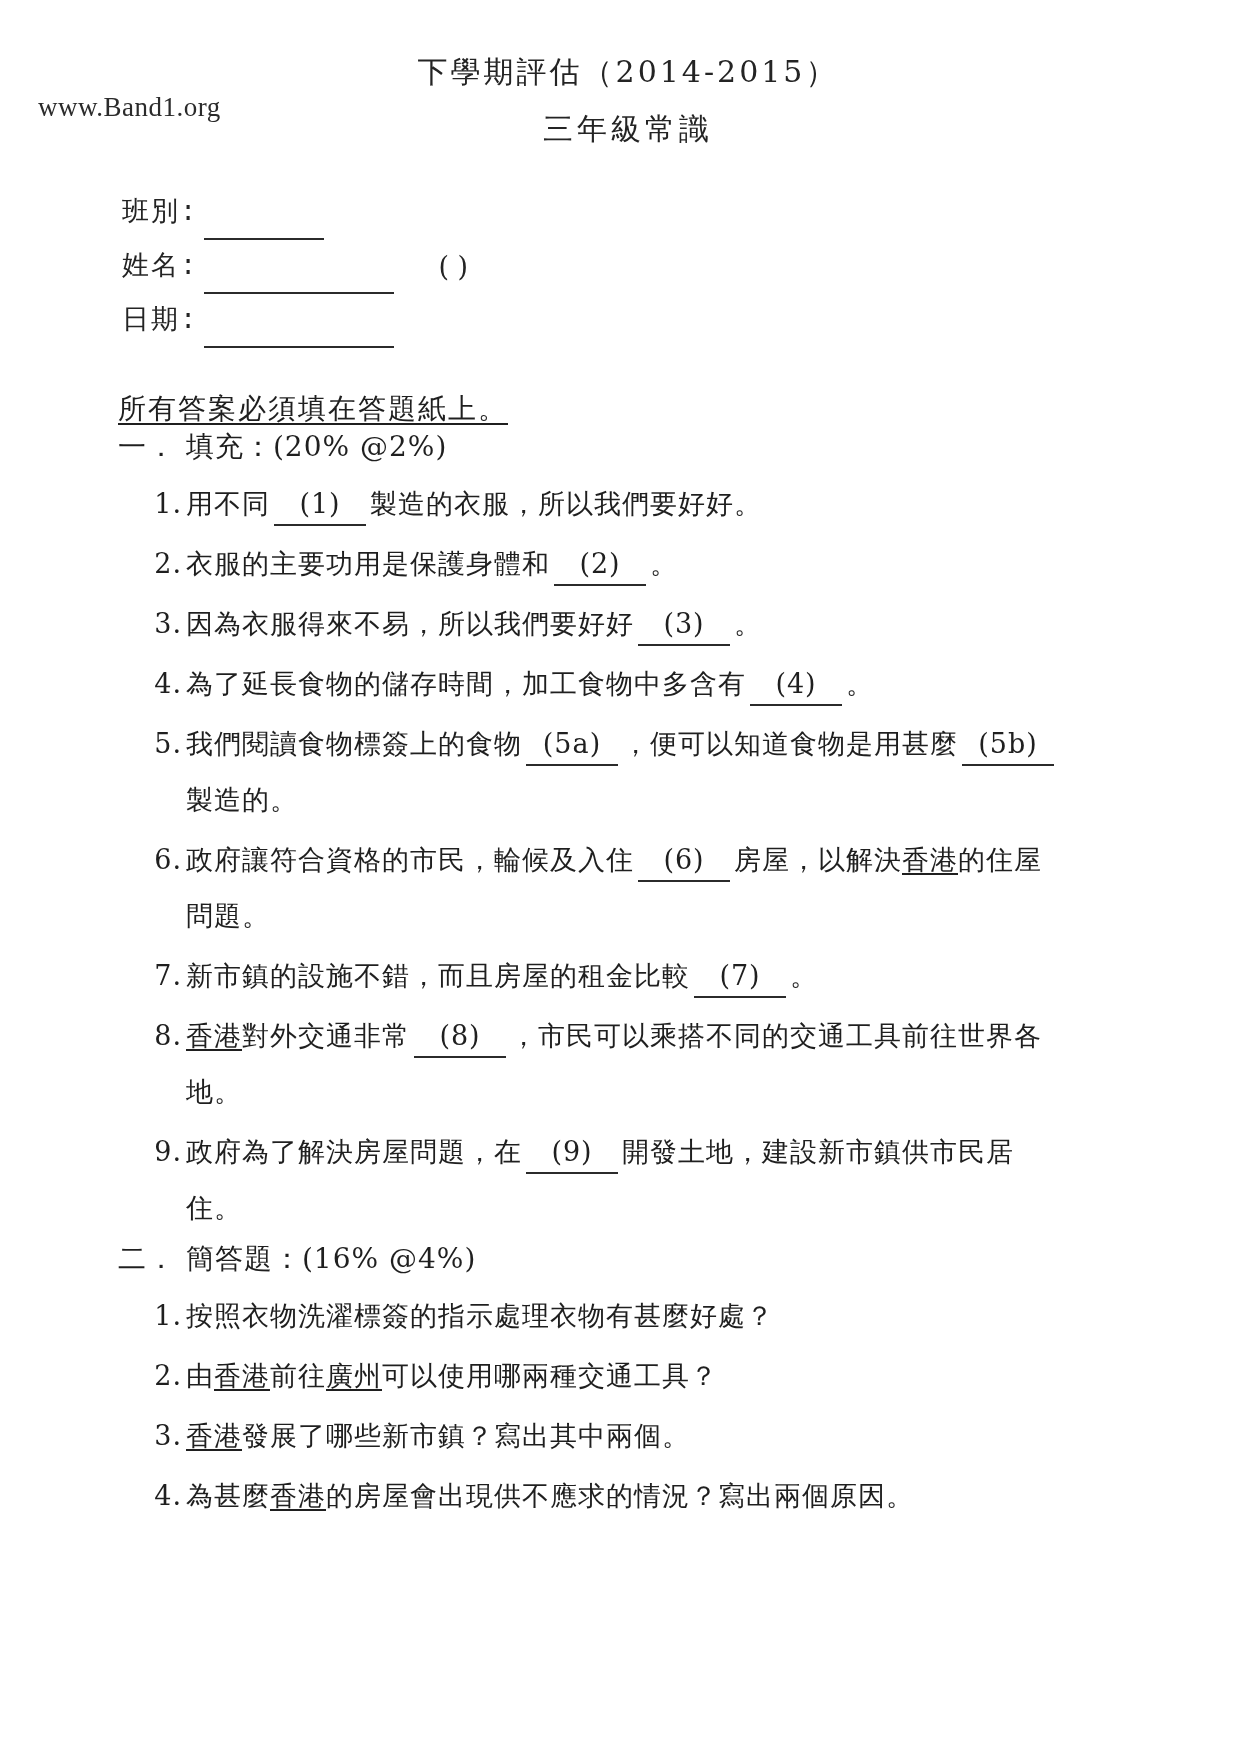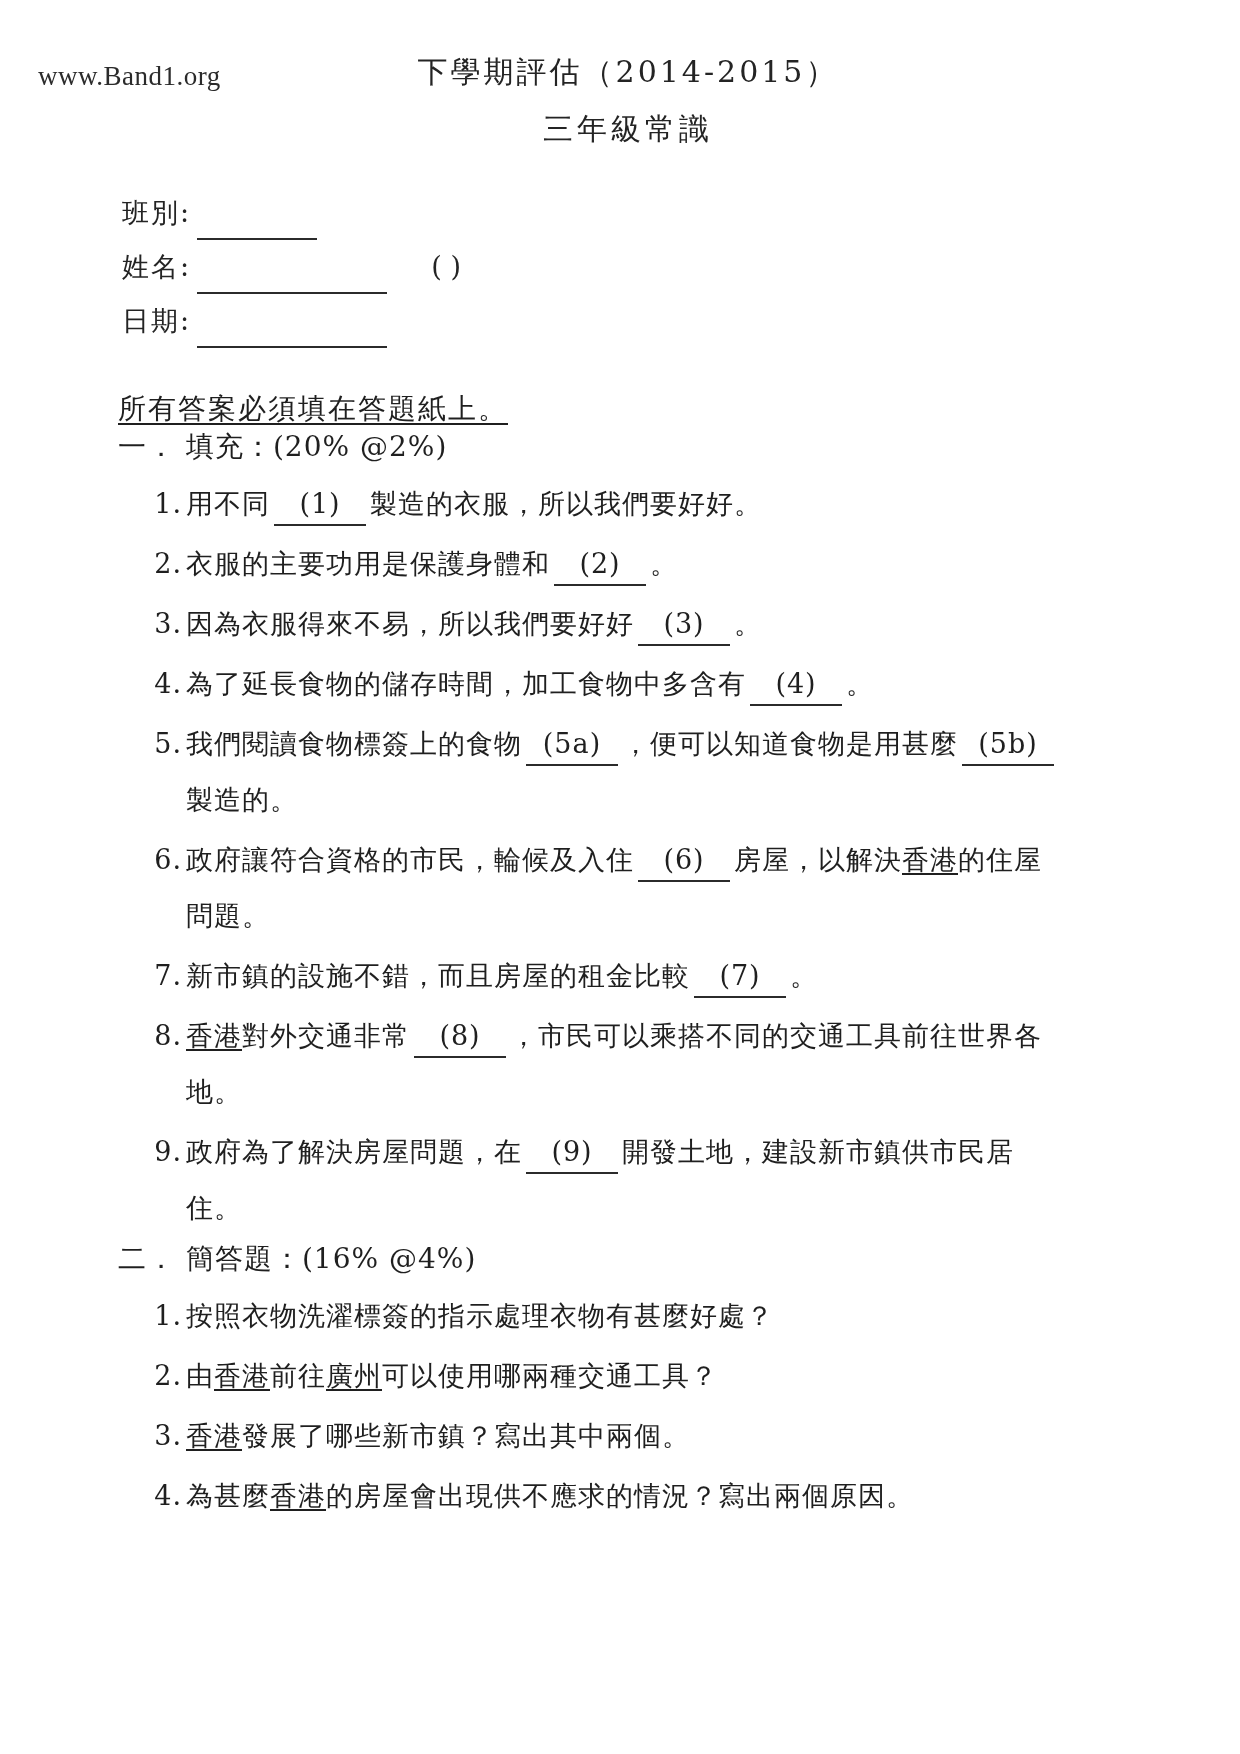--- a/index.html
+++ b/index.html
@@ -20,21 +20,21 @@
     position: relative;
     width: 1240px;
     height: 1754px;
     box-sizing: border-box;
     padding: 0;
   }
 
   
   .watermark {
     position: absolute;
-    top: 9px;
+    top: 40px;
     left: 38px;
     font-family: "Liberation Serif", serif;
     font-size: 27px;
     letter-spacing: 0.5px;
     color: #2b2b2b;
   }
 
   
   .doc-header {
     margin-top: 52px;
@@ -61,20 +61,21 @@
     line-height: 54px;
     color: #242424;
   }
   .ident-row {
     display: flex;
     align-items: flex-end;
     white-space: nowrap;
   }
   .ident-label {
     letter-spacing: 2px;
+    font-family: Liberation Mono, monospace;
   }
   .blank-line {
     display: inline-block;
     border-bottom: 2px solid #2b2b2b;
     height: 26px;
     margin: 0 6px;
   }
   .bl-short { width: 120px; }
   .bl-med { width: 190px; }
   .paren {

